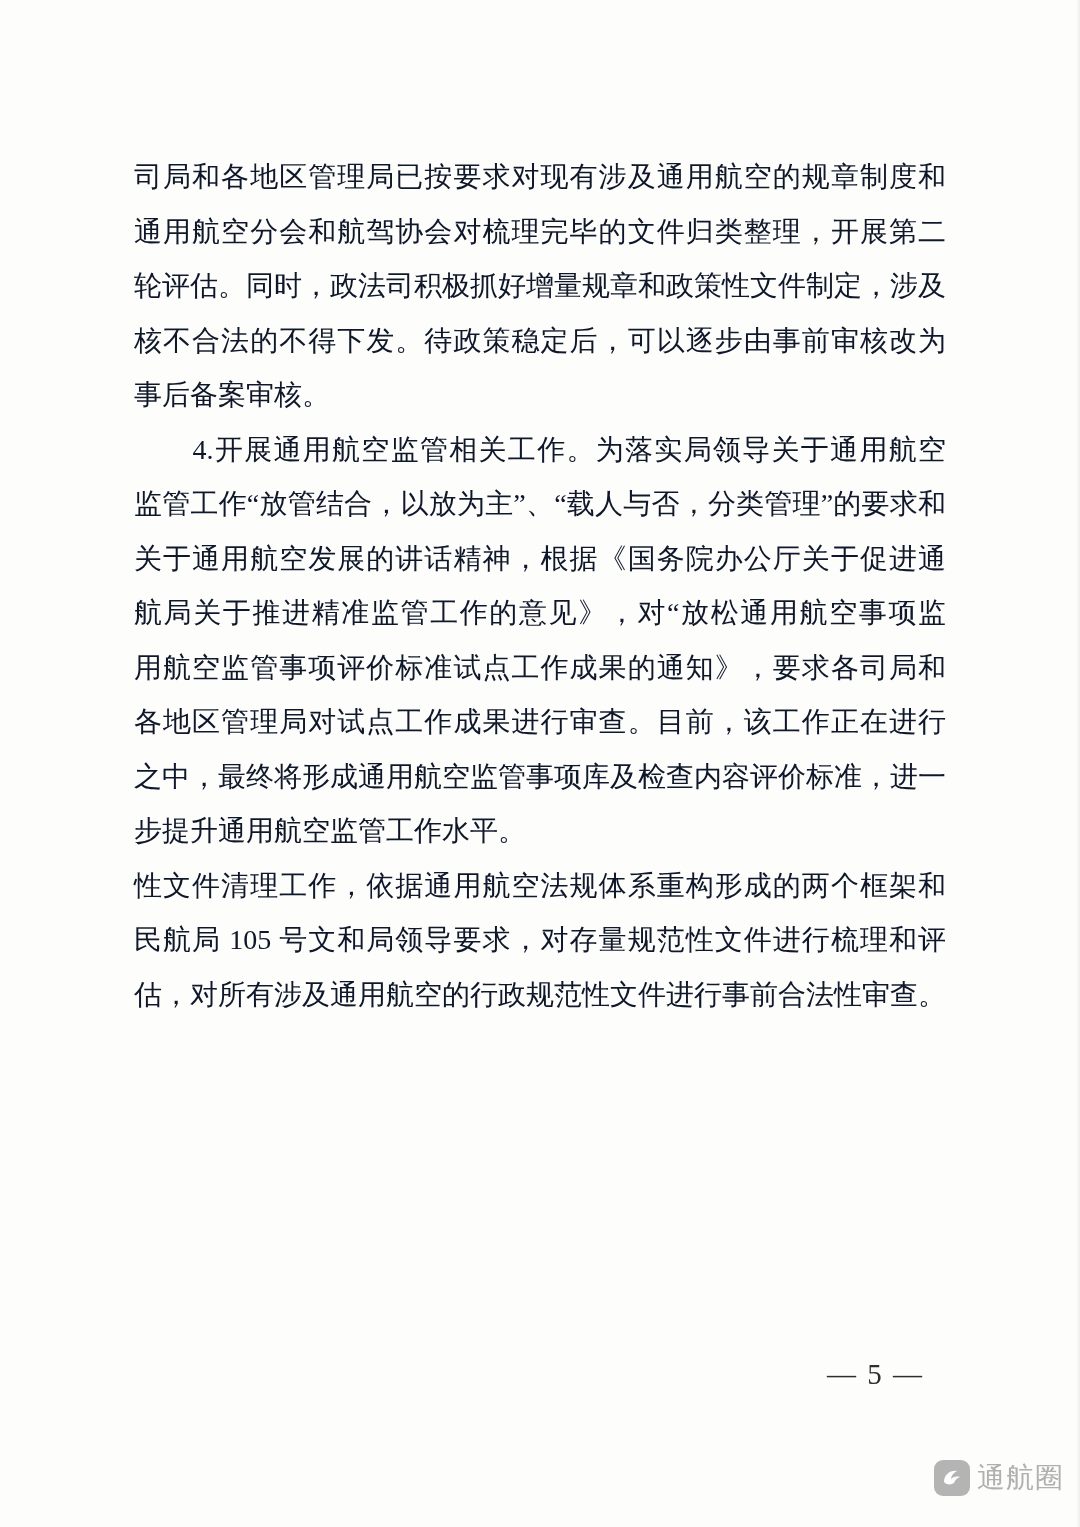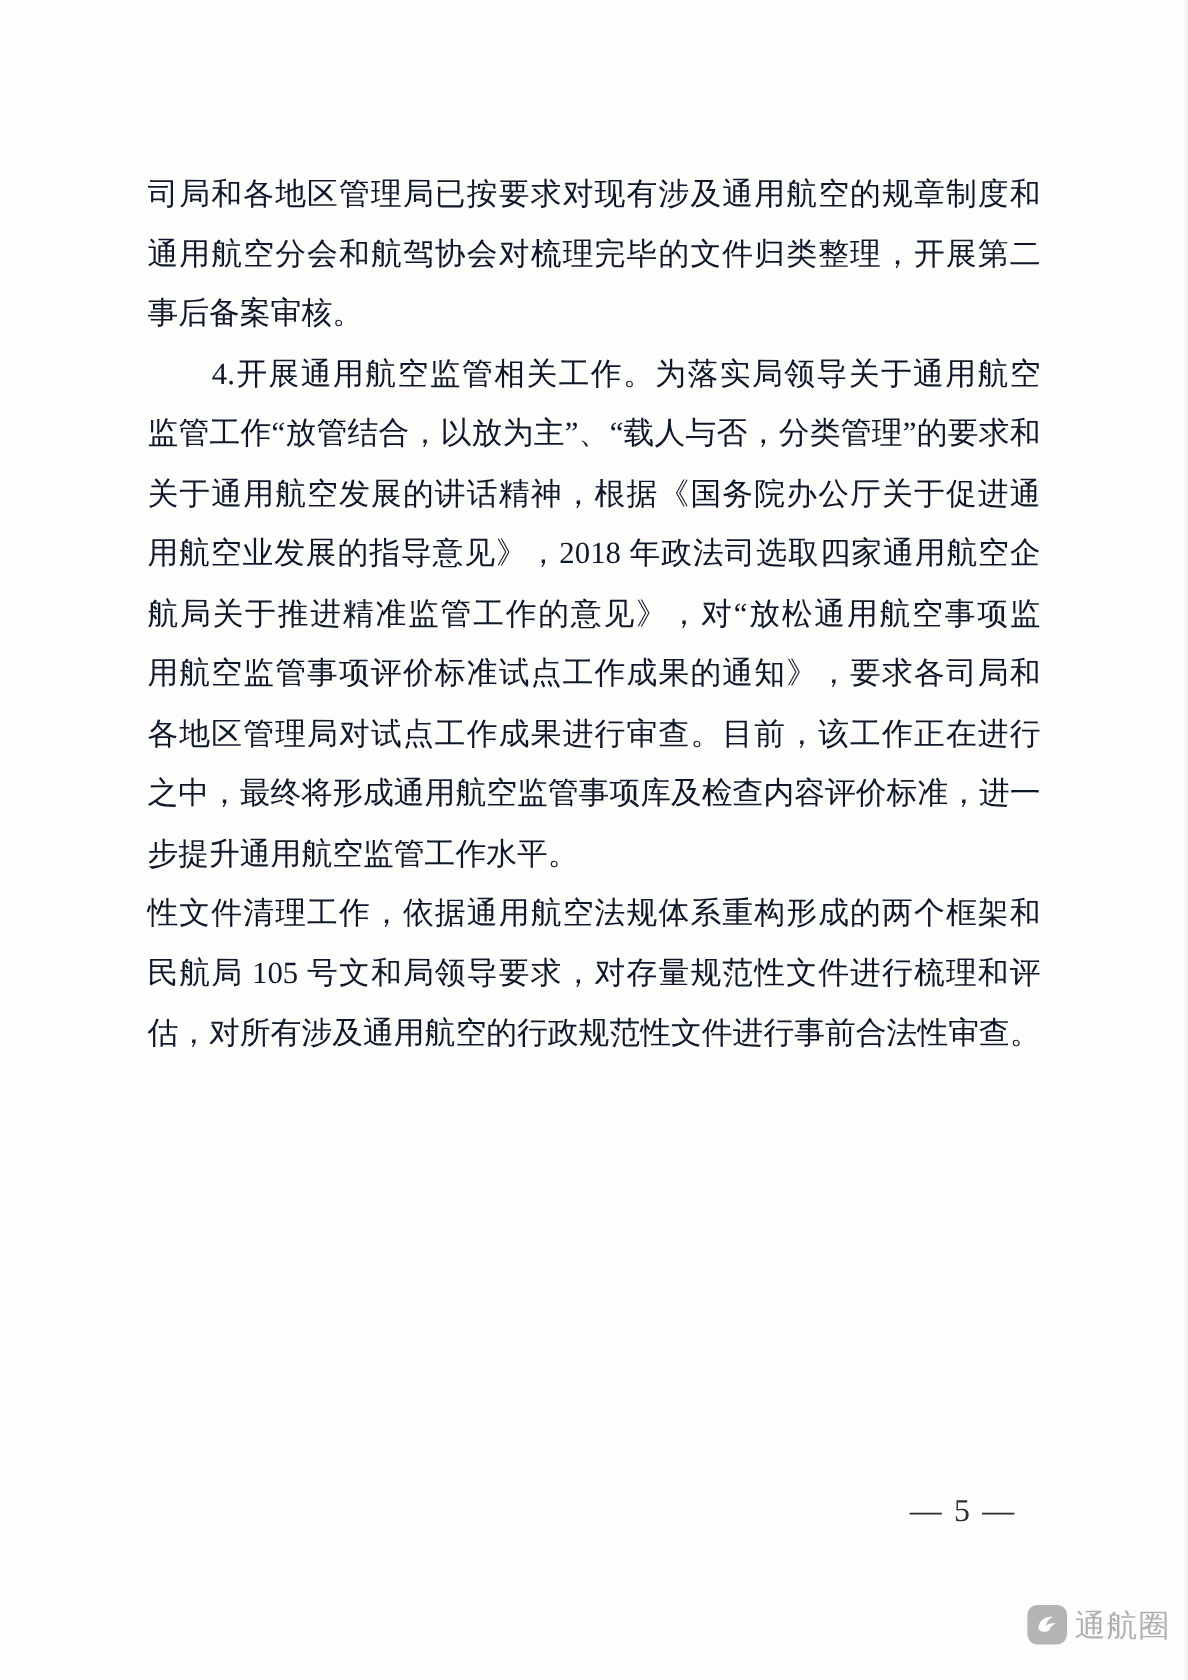--- a/index.html
+++ b/index.html
@@ -48,21 +48,21 @@
     text-align: right;
     font-size: 29px;
     color: #2e2e2e;
     letter-spacing: 2px;
   }
   .watermark {
     position: absolute;
     right: 16px;
     bottom: 30px;
     display: flex;
-    align-items: flex-start;
+    align-items: center;
     gap: 7px;
     opacity: 0.85;
   }
   .watermark-icon {
     width: 36px;
     height: 36px;
     border-radius: 9px;
     background: #a8a8a8;
     display: flex;
     align-items: center;
@@ -88,27 +88,28 @@
 </head>
 <body>
 
 <div class="page">
 
   <div class="doc-body">
 
   <div class="paragraph">
         <div class="line just">司局和各地区管理局已按要求对现有涉及通用航空的规章制度和</div>
         <div class="line just">通用航空分会和航驾协会对梳理完毕的文件归类整理，开展第二</div>
+        <div class="line just">轮评估。同时，政法司积极抓好增量规章和政策性文件制定，涉及</div>
+        <div class="line just">核不合法的不得下发。待政策稳定后，可以逐步由事前审核改为</div>
         <div class="line left">事后备案审核。</div>
       </div>
       <div class="paragraph">
         <div class="line just">　　4.开展通用航空监管相关工作。为落实局领导关于通用航空</div>
         <div class="line just">监管工作“放管结合，以放为主”、“载人与否，分类管理”的要求和</div>
         <div class="line just">关于通用航空发展的讲话精神，根据《国务院办公厅关于促进通</div>
-        <div class="line just">用航空业发展的指导意见》，2018 年政法司选取四家通用航空企</div>
         <div class="line just">航局关于推进精准监管工作的意见》，对“放松通用航空事项监</div>
         <div class="line just">用航空监管事项评价标准试点工作成果的通知》，要求各司局和</div>
         <div class="line just">各地区管理局对试点工作成果进行审查。目前，该工作正在进行</div>
         <div class="line just">之中，最终将形成通用航空监管事项库及检查内容评价标准，进一</div>
         <div class="line left">步提升通用航空监管工作水平。</div>
       </div>
       <div class="paragraph">
         <div class="line just">性文件清理工作，依据通用航空法规体系重构形成的两个框架和</div>
         <div class="line just">民航局 105 号文和局领导要求，对存量规范性文件进行梳理和评</div>
         <div class="line just">估，对所有涉及通用航空的行政规范性文件进行事前合法性审查。</div>

